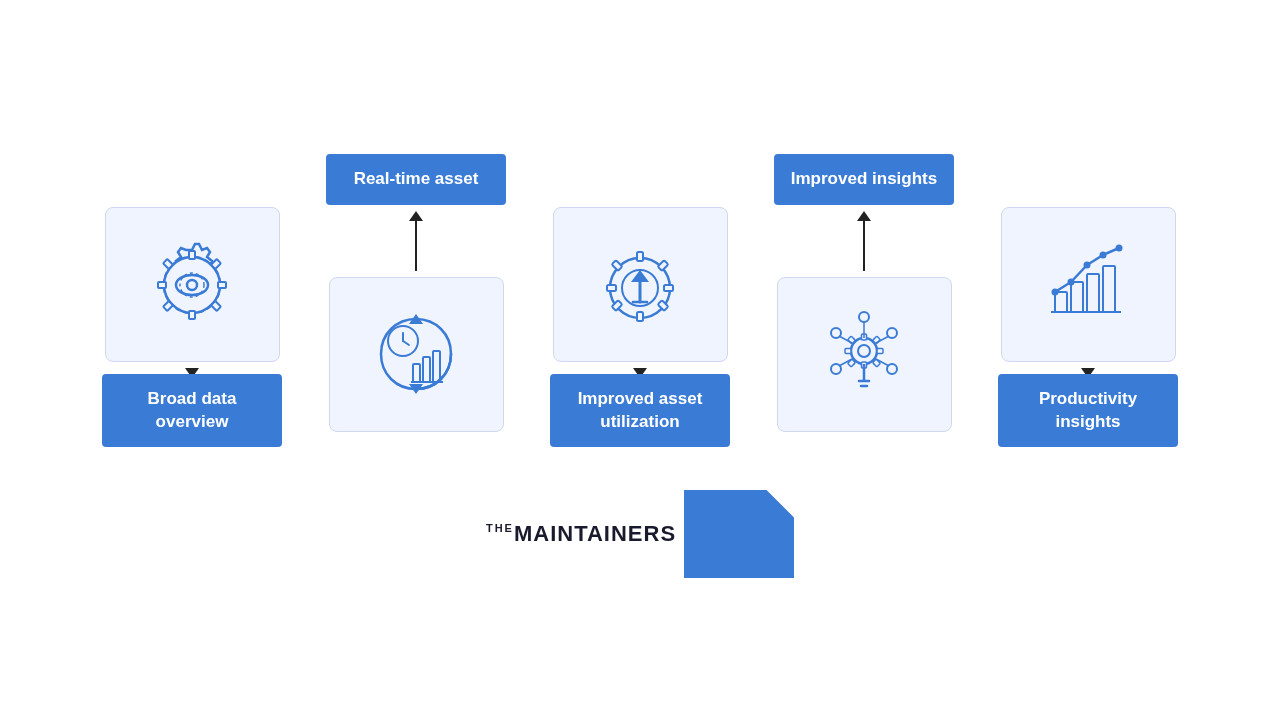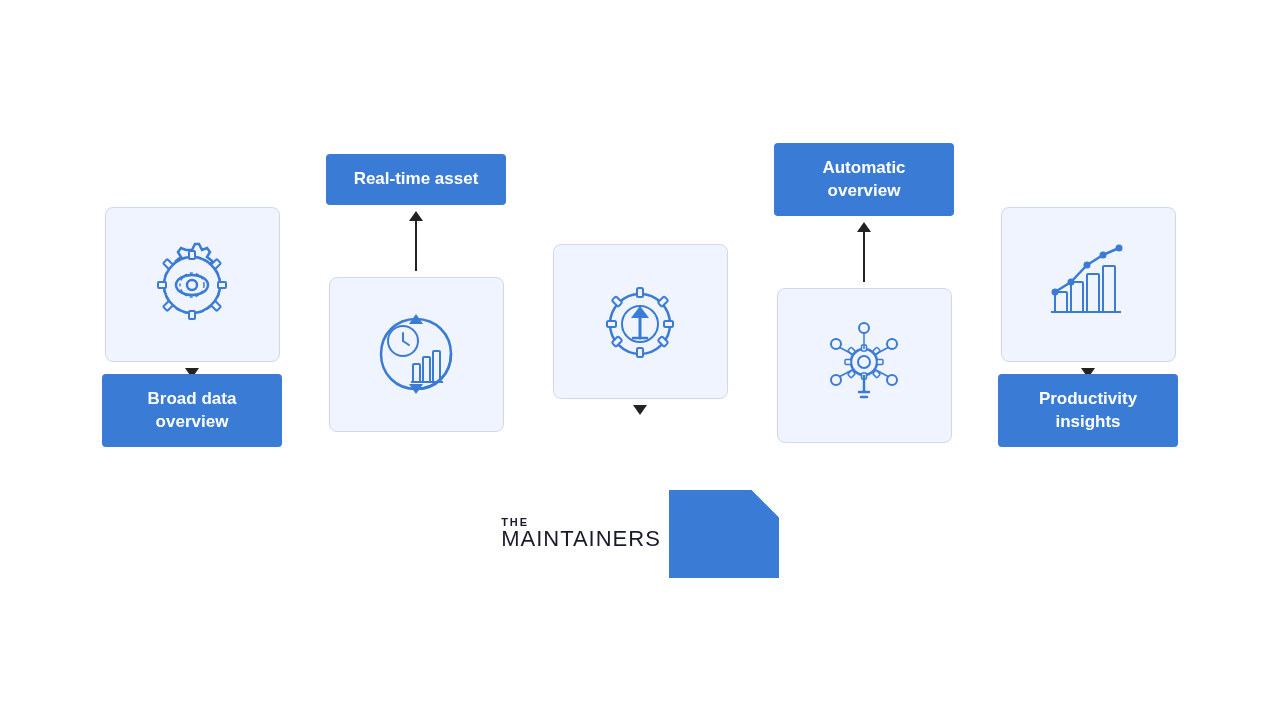--- a/index.html
+++ b/index.html
@@ -111,35 +111,35 @@
 
     .logo-area {
       margin-top: 32px;
       display: flex;
       align-items: center;
       gap: 8px;
     }
 
     .logo-text-group {
       display: flex;
-      flex-direction: column;
+      flex-direction: row;
       align-items: flex-start;
       line-height: 1;
     }
 
     .logo-the {
       font-size: 11px;
       font-weight: 600;
       color: #1a1a2e;
       letter-spacing: 2px;
     }
 
     .logo-maintainers {
       font-size: 22px;
-      font-weight: 400;
+      font-weight: 700;
       color: #1a1a2e;
       letter-spacing: 1px;
     }
   </style>
 </head>
 <body>
 
 <div class="main-container">
 
   <div class="diagram-row">
@@ -240,25 +240,26 @@
 
           <line x1="48" y1="72" x2="62" y2="72" stroke="#3a7bd5" stroke-width="2.5" stroke-linecap="round"></line>
         </svg>
       </div>
 
       <div class="arrow-down">
         <div class="arrow-line" style="background:#222;"></div>
         <div class="arrow-head-down"></div>
       </div>
 
-    </div>
-
-    <div class="column">
-
-      <div class="label-box">Automatic overview</div>
+      <div class="label-box">Improved asset utilization</div>
+    </div>
+
+    <div class="column">
+
+      <div class="label-box">Improved insights</div>
 
       <div class="arrow-up">
         <div class="arrow-head-up"></div>
         <div class="arrow-line" style="background:#222;"></div>
       </div>
 
       <div class="icon-box">
 
         <svg viewBox="0 0 110 110" fill="none" xmlns="http://www.w3.org/2000/svg">
 

